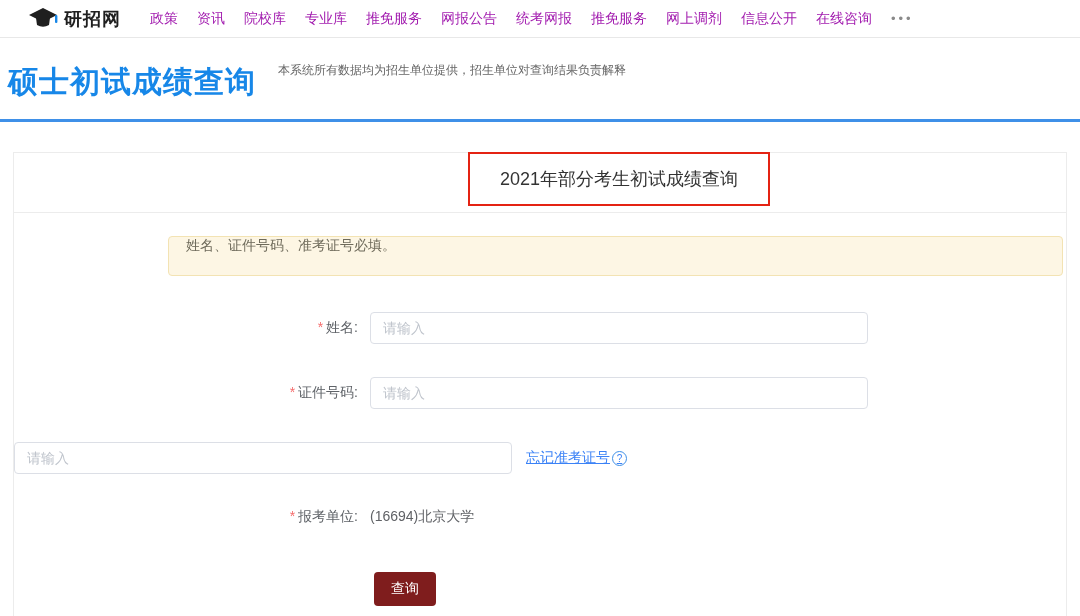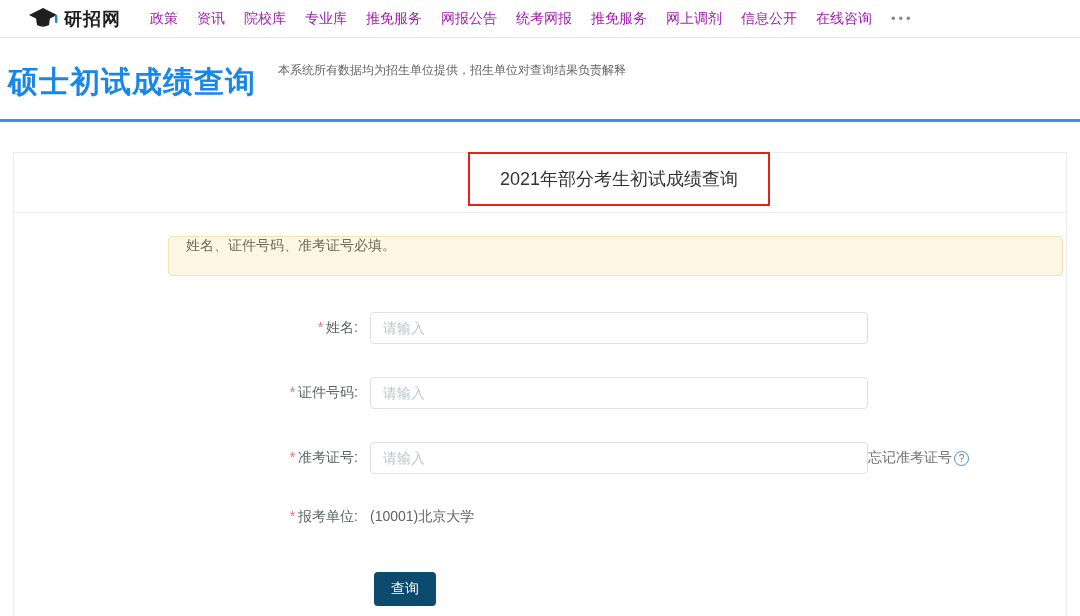--- a/index.html
+++ b/index.html
@@ -38,28 +38,28 @@
   
   .form { margin-top:36px; }
   .form-row { display:flex; align-items:center; height:32px; margin-bottom:33px; }
   .form-row.static-row { height:20px; margin-bottom:4px;align-items:center; }
   .form-label { width:356px; text-align:right; padding-right:12px;
     font-size:14px; color:#5f6368; white-space:nowrap; }
   .req { color:#f56c6c; margin-right:3px; font-size:14px; }
   .text-input { width:498px; height:32px; border:1px solid #dcdfe6; border-radius:4px;
     padding:0 12px; font-size:14px; color:#333; outline:none; background:#fff; }
   .text-input::placeholder { color:#bfc4cc; }
-  .forgot-link { font-size:14px; color:#737373; cursor:pointer;
-    display:flex; align-items:center; white-space:nowrap; }
+  .forgot-link { margin-left:14px; font-size:14px; color:#3b82f6; cursor:pointer;
+    display:flex; align-items:center; white-space:nowrap;text-decoration:underline; }
   .help-circle { display:inline-block; width:15px; height:15px; border:1px solid #3f90e8;
     border-radius:50%; font-size:10px; line-height:13px; text-align:center; margin-left:2px; }
   .static-value { font-size:14px; color:#606266; }
 
   .submit-row { margin-top:45px; padding-left:360px; }
-  .submit-btn { width:62px; height:34px; background:#0c4a6e; color:#fff; border:none;
+  .submit-btn { width:62px; height:34px; background:#7f1d1d; color:#fff; border:none;
     border-radius:4px; font-size:14px; cursor:pointer;
     font-family:Liberation Serif, serif; }
 </style>
 </head>
 <body>
 
 <div class="topnav">
   <div class="logo">
     <span>
       <svg width="30" height="24" viewBox="0 0 30 24">
@@ -109,31 +109,30 @@
       <span class="form-label"><span class="req">*</span><span>姓名:</span></span>
       <input class="text-input" type="text" placeholder="请输入" style="">
     </div>
 
     <div class="form-row">
       <span class="form-label"><span class="req">*</span><span>证件号码:</span></span>
       <input class="text-input" type="text" placeholder="请输入" style="">
     </div>
 
     <div class="form-row">
-      <span class="form-label"><span class="req">*</span><span>准考证号:</span></span>
       <input class="text-input" type="text" placeholder="请输入" style="">
       <span class="forgot-link">
         <span>忘记准考证号</span>
           <span class="help-circle">?</span>
       </span>
     </div>
 
     <div class="form-row static-row">
       <span class="form-label"><span class="req">*</span><span>报考单位:</span></span>
-      <span class="static-value">(10001)北京大学</span>
+      <span class="static-value">(16694)北京大学</span>
     </div>
 
     <div class="submit-row">
       <button class="submit-btn">查询</button>
     </div>
 
   </div>
 </div>
 
 </body></html>

